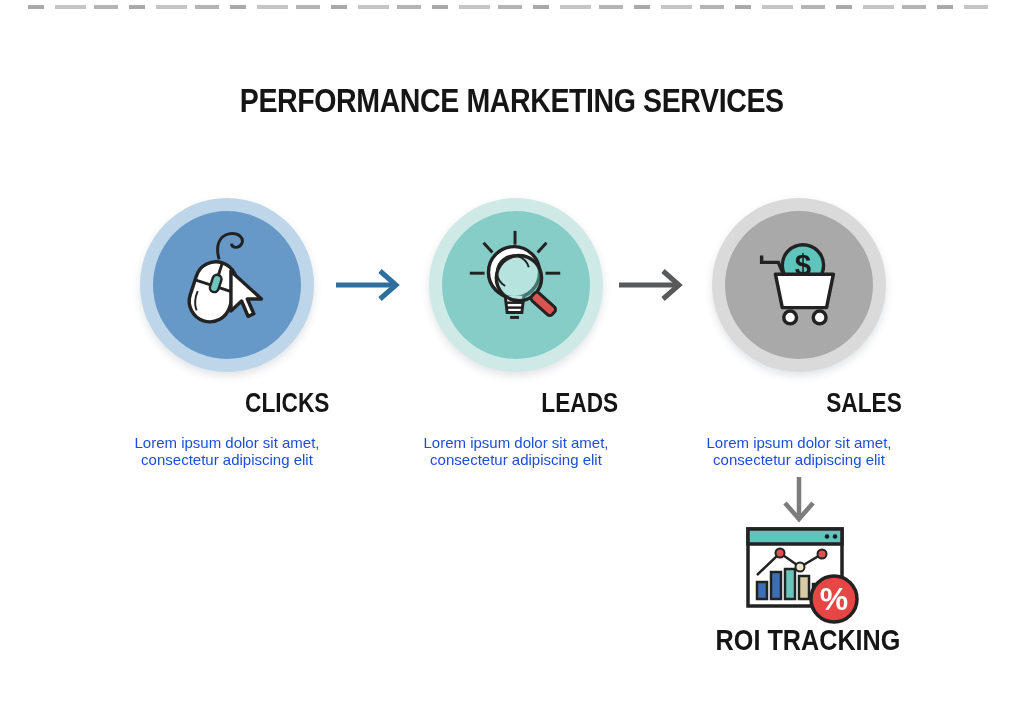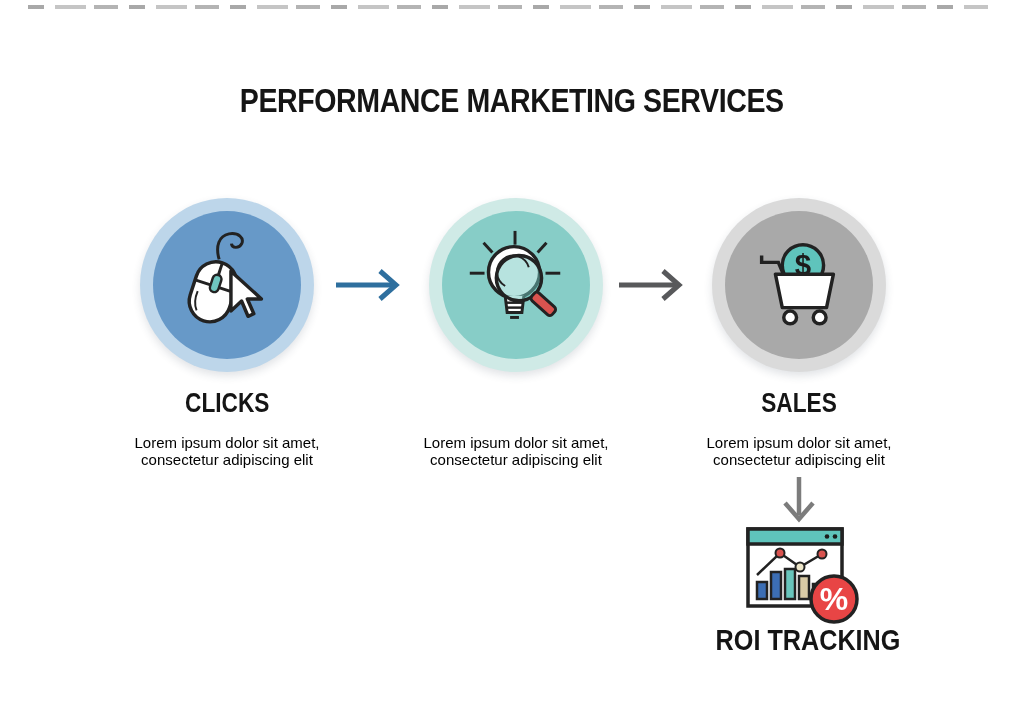--- a/index.html
+++ b/index.html
@@ -23,26 +23,26 @@
     box-shadow:0 4px 8px rgba(40,60,80,.14); }
   .circle .inner { width:148px; height:148px; border-radius:50%;
     display:flex; align-items:center; justify-content:center; }
   .circle-clicks { background:#bdd6ea; left:140px; top:193px; }
   .circle-clicks .inner { background:#6799c8; }
   .circle-leads  { background:#cfeae6; left:429px; top:193px; }
   .circle-leads  .inner { background:#87cdc7; }
   .circle-sales  { background:#dadada; left:712px; top:193px; }
   .circle-sales  .inner { background:#a9a9a9; }
 
-  .step-label { position:absolute; top:383px; width:220px; text-align:center;
+  .step-label { position:absolute; top:383px; width:220px; text-align:right;
     font-size:27px; font-weight:bold; color:#151515; }
   .label-clicks { left:117px; } .label-leads { left:406px; } .label-sales { left:689px;text-decoration:underline; }
 
   .step-desc { position:absolute; top:429px; width:232px; text-align:center;
-    font-size:15px; color:#000000; line-height:17px; }
+    font-size:15px; color:#1d4ed8; line-height:17px; }
   .desc-clicks { left:111px; } .desc-leads { left:400px; } .desc-sales { left:683px; }
 
   .arrow { position:absolute; width:72px; height:36px; }
   .arrow-1 { left:334px; top:262px; }
   .arrow-2 { left:617px; top:262px; }
   .arrow-down { position:absolute; left:781px; top:470px; width:36px; height:50px; }
 
   .roi-icon { position:absolute; left:744px; top:518px; width:118px; height:102px; }
   .roi-label { position:absolute; left:698px; top:618px; width:216px; text-align:center;
     font-size:30px; font-weight:bold; color:#151515; }
@@ -122,20 +122,23 @@
     <path d="M46 4 L62 18 L46 32" stroke="#58595b" stroke-width="5" fill="none" stroke-linejoin="miter"></path>
   </svg>
   <svg class="arrow-down" viewBox="0 0 36 50">
     <path d="M18 2 V40" stroke="#7c7c7c" stroke-width="4.5" fill="none"></path>
     <path d="M4 28 L18 44 L32 28" stroke="#7c7c7c" stroke-width="4.5" fill="none" stroke-linejoin="miter"></path>
   </svg>
 
   <div class="step-label label-clicks">
     <span class="condensed">CLICKS</span>
   </div>
+  <div class="step-label label-leads">
+    <span class="condensed">LEADS</span>
+  </div>
   <div class="step-label label-sales">
     <span class="condensed">SALES</span>
   </div>
 
   <div class="step-desc desc-clicks">
     <div>Lorem ipsum dolor sit amet,</div>
     <div>consectetur adipiscing elit</div>
   </div>
   <div class="step-desc desc-leads">
     <div>Lorem ipsum dolor sit amet,</div>

